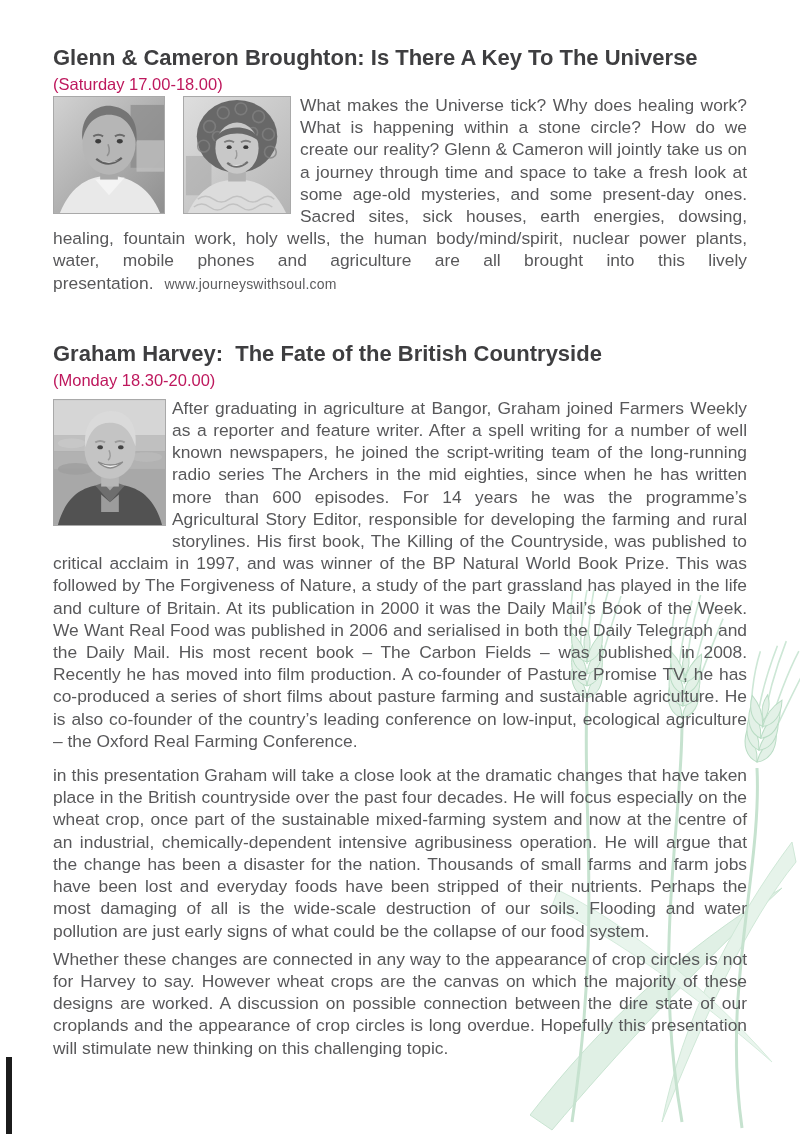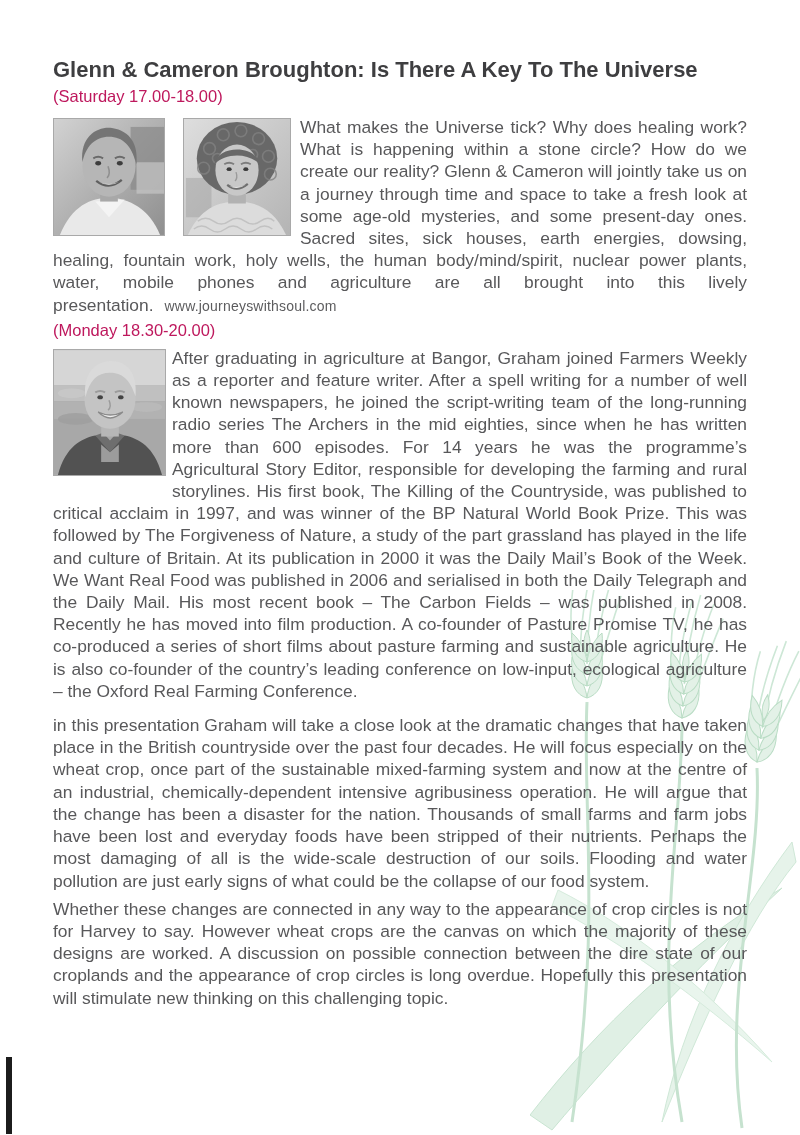--- a/index.html
+++ b/index.html
@@ -1,22 +1,22 @@
 <!DOCTYPE html>
 <html><head>
 <meta charset="utf-8">
 <style>
   html,body{margin:0;padding:0;background:#ffffff;}
   .page{position:relative;width:800px;height:1135px;background:#ffffff;overflow:hidden;
         font-family:"Liberation Sans","DejaVu Sans",sans-serif;}
   .watermark{position:absolute;right:0;bottom:0;z-index:0;}
-  .content{position:absolute;left:53px;top:16px;width:694px;padding-top:41px;z-index:1;}
+  .content{position:absolute;left:53px;top:4px;width:694px;padding-top:41px;z-index:1;}
   .session-title{font-size:22px;line-height:26px;font-weight:bold;color:#3e3e40;margin:0;}
   .time{font-size:16.5px;line-height:20px;color:#be185d;margin-top:3px;}
-  .para-wrap{margin-top:10px;}
+  .para-wrap{}
   .body-text{font-size:17.4px;line-height:22.2px;color:#58585a;text-align:justify;margin:0;}
   .photos-float{float:left;display:flex;gap:18px;margin:2px 9px 13px 0;}
   .photo{display:block;border:1px solid #a9a9a9;box-sizing:border-box;background:#cfcfcf;}
   .photo-float-single{float:left;margin:2px 6px 7px 0;}
   .site{font-size:14px;color:#5c5c5e;margin-left:11px;letter-spacing:0.2px;}
   .s2-title{margin-top:46px;}
   .bio{margin-top:7px;}
   .p-mid{margin-top:12px;}
   .p-last{margin-top:6px;}
   .edge-mark{position:absolute;left:6px;top:1057px;width:6px;height:77px;background:#1c1c1c;z-index:2;}
@@ -137,20 +137,21 @@
             <path d="M53,54 Q55,60 52,63" stroke="#9a9a9a" stroke-width="1.4" fill="none"></path>
             <path d="M44,67 Q54,75 65,66" stroke="#6e6e6e" stroke-width="2.2" fill="none"></path>
             <path d="M46,68 Q54,73 63,67 Q54,71 46,68 Z" fill="#e6e6e6"></path>
           </svg>
         </div>
         <p class="body-text"><span>What makes the Universe tick? Why does healing work? What is happening within a stone circle? How do we create our reality? Glenn &amp; Cameron will jointly take us on a journey through time and space to take a fresh look at some age-old mysteries, and some present-day ones. Sacred sites, sick houses, earth energies, dowsing, healing, fountain work, holy wells, the human body/mind/spirit, nuclear power plants, water, mobile phones and agriculture are all brought into this lively presentation.</span><span class="site">www.journeyswithsoul.com</span></p>
       </div>
     </section>
 
     <section>
+      <h1 class="session-title s2-title">Graham Harvey: &nbsp;The Fate of the British Countryside</h1>
       <div class="time">(Monday 18.30-20.00)</div>
 
       <div class="para-wrap bio">
         <span class="photo-float-single">
 
           <svg class="photo" width="113" height="127" viewBox="0 0 113 127">
             <rect width="113" height="127" fill="#a8a8a8"></rect>
             <rect width="113" height="36" fill="#d6d6d6"></rect>
             <rect y="36" width="113" height="16" fill="#c0c0c0"></rect>
             <rect y="52" width="113" height="18" fill="#b2b2b2"></rect>

